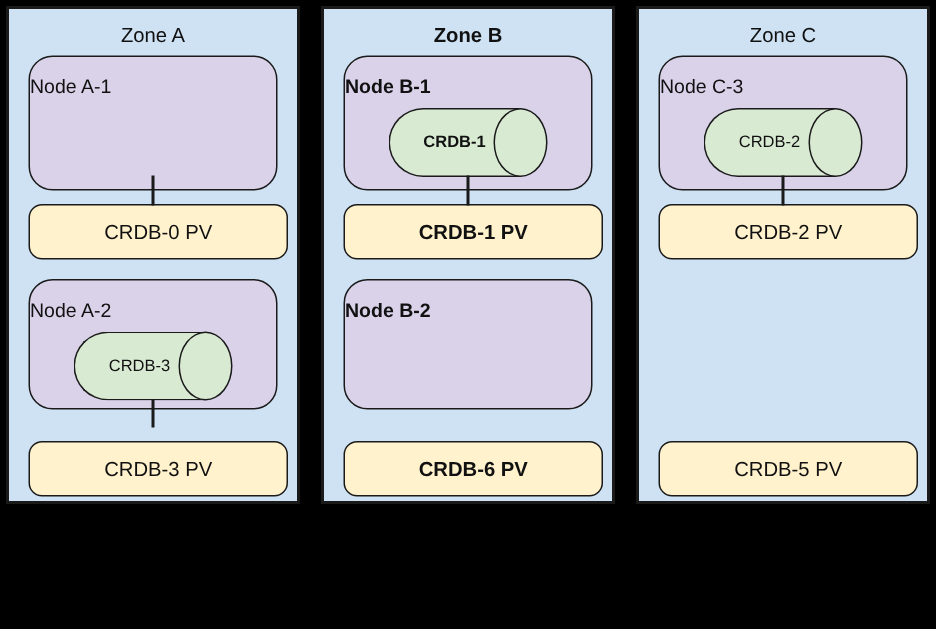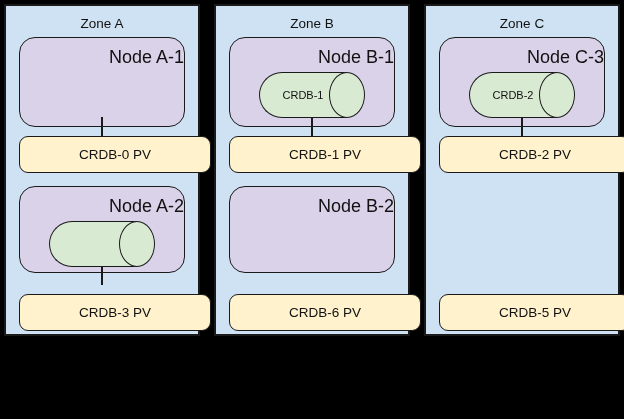--- a/index.html
+++ b/index.html
@@ -17,22 +17,22 @@
     font-size:13.5px;line-height:15px;
   }
   .node{
     position:absolute;left:13px;width:166px;height:90px;
     background:#d9d2e9;border:1.5px solid #1a1a1a;border-radius:16px;
     box-sizing:border-box;
   }
   .node-1{top:31px;}
   .node-2{top:180px;height:87px;}
   .node-label{
-    position:absolute;top:12px;left:0;width:100%;text-align:right;
-    font-size:18px;line-height:15px;
+    position:absolute;top:12px;left:0;width:100%;text-align:left;
+    font-size:13px;line-height:15px;
   }
   .cylinder{
     position:absolute;left:29px;top:34px;width:106px;height:46px;
   }
   .cyl-body{
     position:absolute;left:0;top:0;width:88px;height:46px;
     background:#d9ead3;border:1.4px solid #1a1a1a;border-right:none;
     border-radius:23px 0 0 23px;box-sizing:border-box;
   }
   .cyl-ellipse{
@@ -44,29 +44,29 @@
     position:absolute;left:0;top:0;width:88px;height:46px;
     display:flex;align-items:center;justify-content:center;
     font-size:11px;z-index:2;
   }
   .connector{
     position:absolute;left:95px;width:2px;background:#1a1a1a;z-index:3;
   }
   .connector-1{top:111px;height:20px;}
   .connector-2{top:260px;height:19px;}
   .pv{
-    position:absolute;left:13px;width:192px;height:37px;
+    position:absolute;left:13px;width:173px;height:37px;
     background:#fff2cc;border:1.5px solid #1a1a1a;border-radius:9px;
     box-sizing:border-box;display:flex;align-items:center;justify-content:center;
     font-size:13.5px;
   }
   .pv-1{top:130px;}
   .pv-2{top:278px;margin-top:10px;}
   .zone-a{left:4px;padding-left:24px;}
-  .zone-b{left:214px;}
+  .zone-b{left:214px;font-weight:bold;}
   .zone-c{left:424px;padding-left:29px;}
 </style>
 </head>
 <body>
 
 <div class="canvas">
 
   <section class="zone zone-a">
     <div class="zone-label">Zone A</div>
 
@@ -76,20 +76,21 @@
     <div class="connector connector-1"></div>
     <div class="pv pv-1">
       <span>CRDB-0 PV</span>
     </div>
 
     <div class="node node-2">
       <div class="node-label">Node A-2</div>
       <div class="cylinder">
         <div class="cyl-body"></div>
         <div class="cyl-ellipse"></div>
+        <span class="cyl-label">CRDB-3</span>
       </div>
     </div>
     <div class="connector connector-2"></div>
     <div class="pv pv-2">
       <span>CRDB-3 PV</span>
     </div>
   </section>
 
   <section class="zone zone-b">
     <div class="zone-label">Zone B</div>

